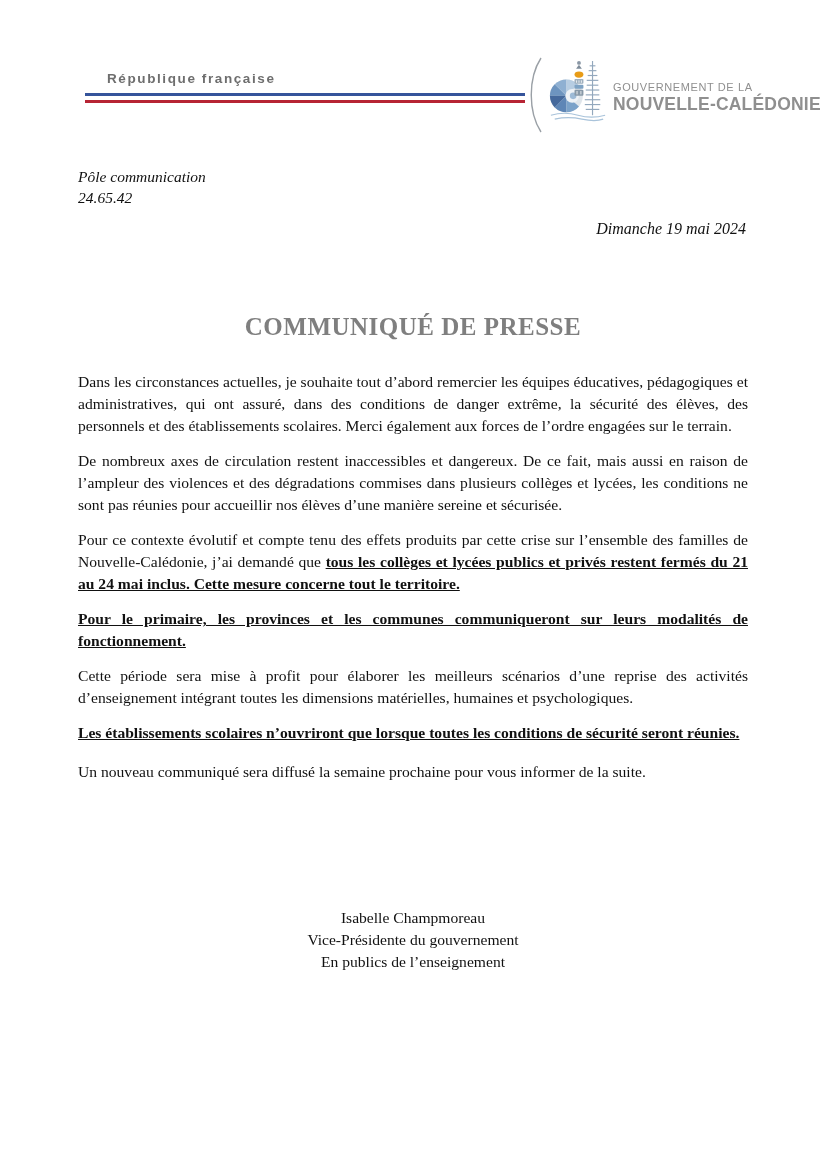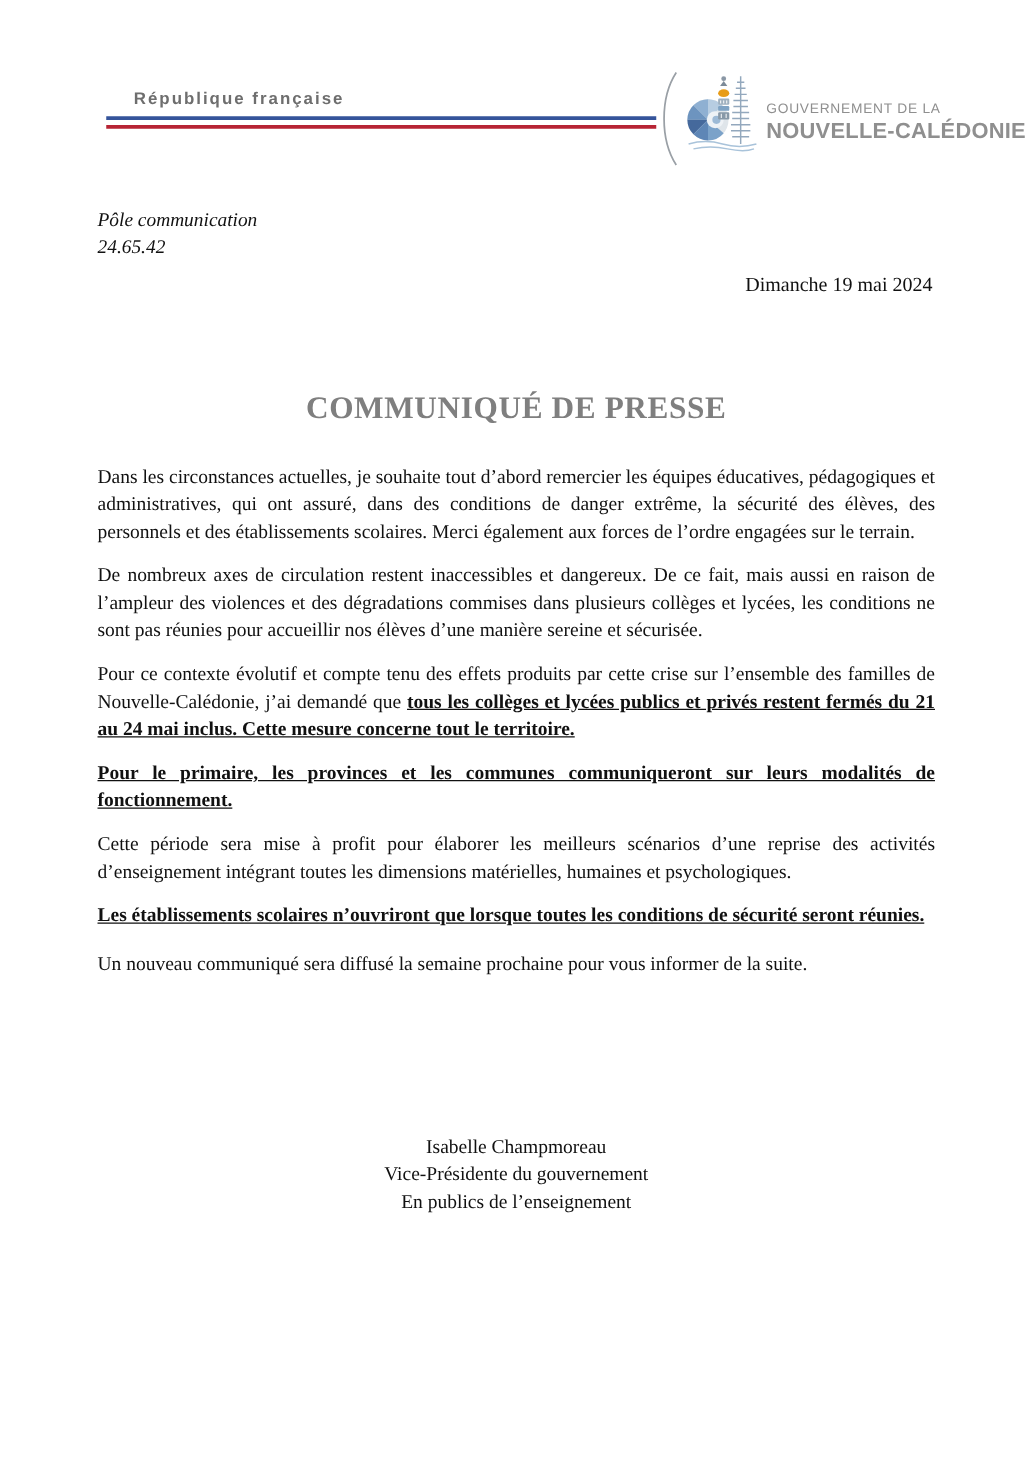--- a/index.html
+++ b/index.html
@@ -34,21 +34,21 @@
   .line.red{top:100px;height:2.5px;background:var(--line_red);}
 
   .paren-arc{position:absolute;left:523px;top:56px;}
   .emblem{position:absolute;left:547px;top:56px;}
   .gov-text{position:absolute;left:613px;top:82px;font-family:"Liberation Sans", sans-serif;color:var(--logo_gray);line-height:1.05;}
   .gov-text .l1{font-size:11px;letter-spacing:0.6px;font-weight:500;}
   .gov-text .l2{font-size:17.5px;font-weight:bold;letter-spacing:0.2px;margin-top:1px;}
 
   
   .meta{position:absolute;left:78px;top:146px;font-style:italic;font-size:15.5px;line-height:21px;margin-top:20px;}
-  .date-row{position:absolute;left:78px;top:220px;width:668px;text-align:right;font-size:16px;}
+  .date-row{position:absolute;left:78px;top:220px;width:668px;text-align:right;font-size:16px;font-style:italic;}
 
   
   .doc-title{
     position:absolute;left:0;right:0;top:296px;
     text-align:center;font-weight:bold;font-size:25px;
     letter-spacing:0.5px;color:var(--title_gray);
   }
 
   
   .body-text{position:absolute;left:78px;top:371px;width:670px;font-size:15.6px;line-height:22px;text-align:justify;}

